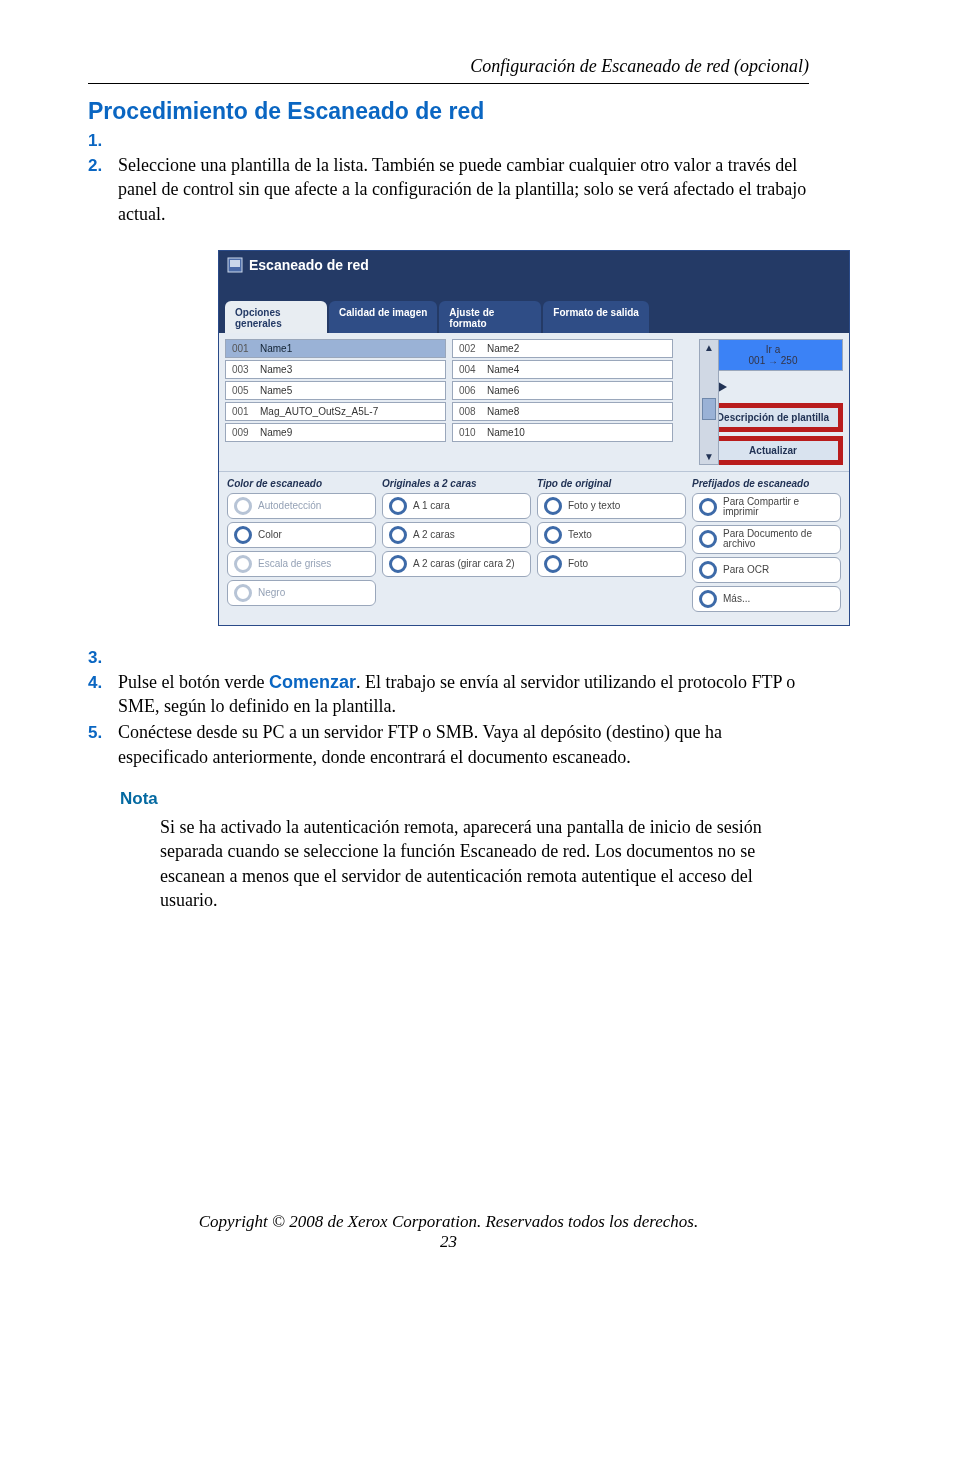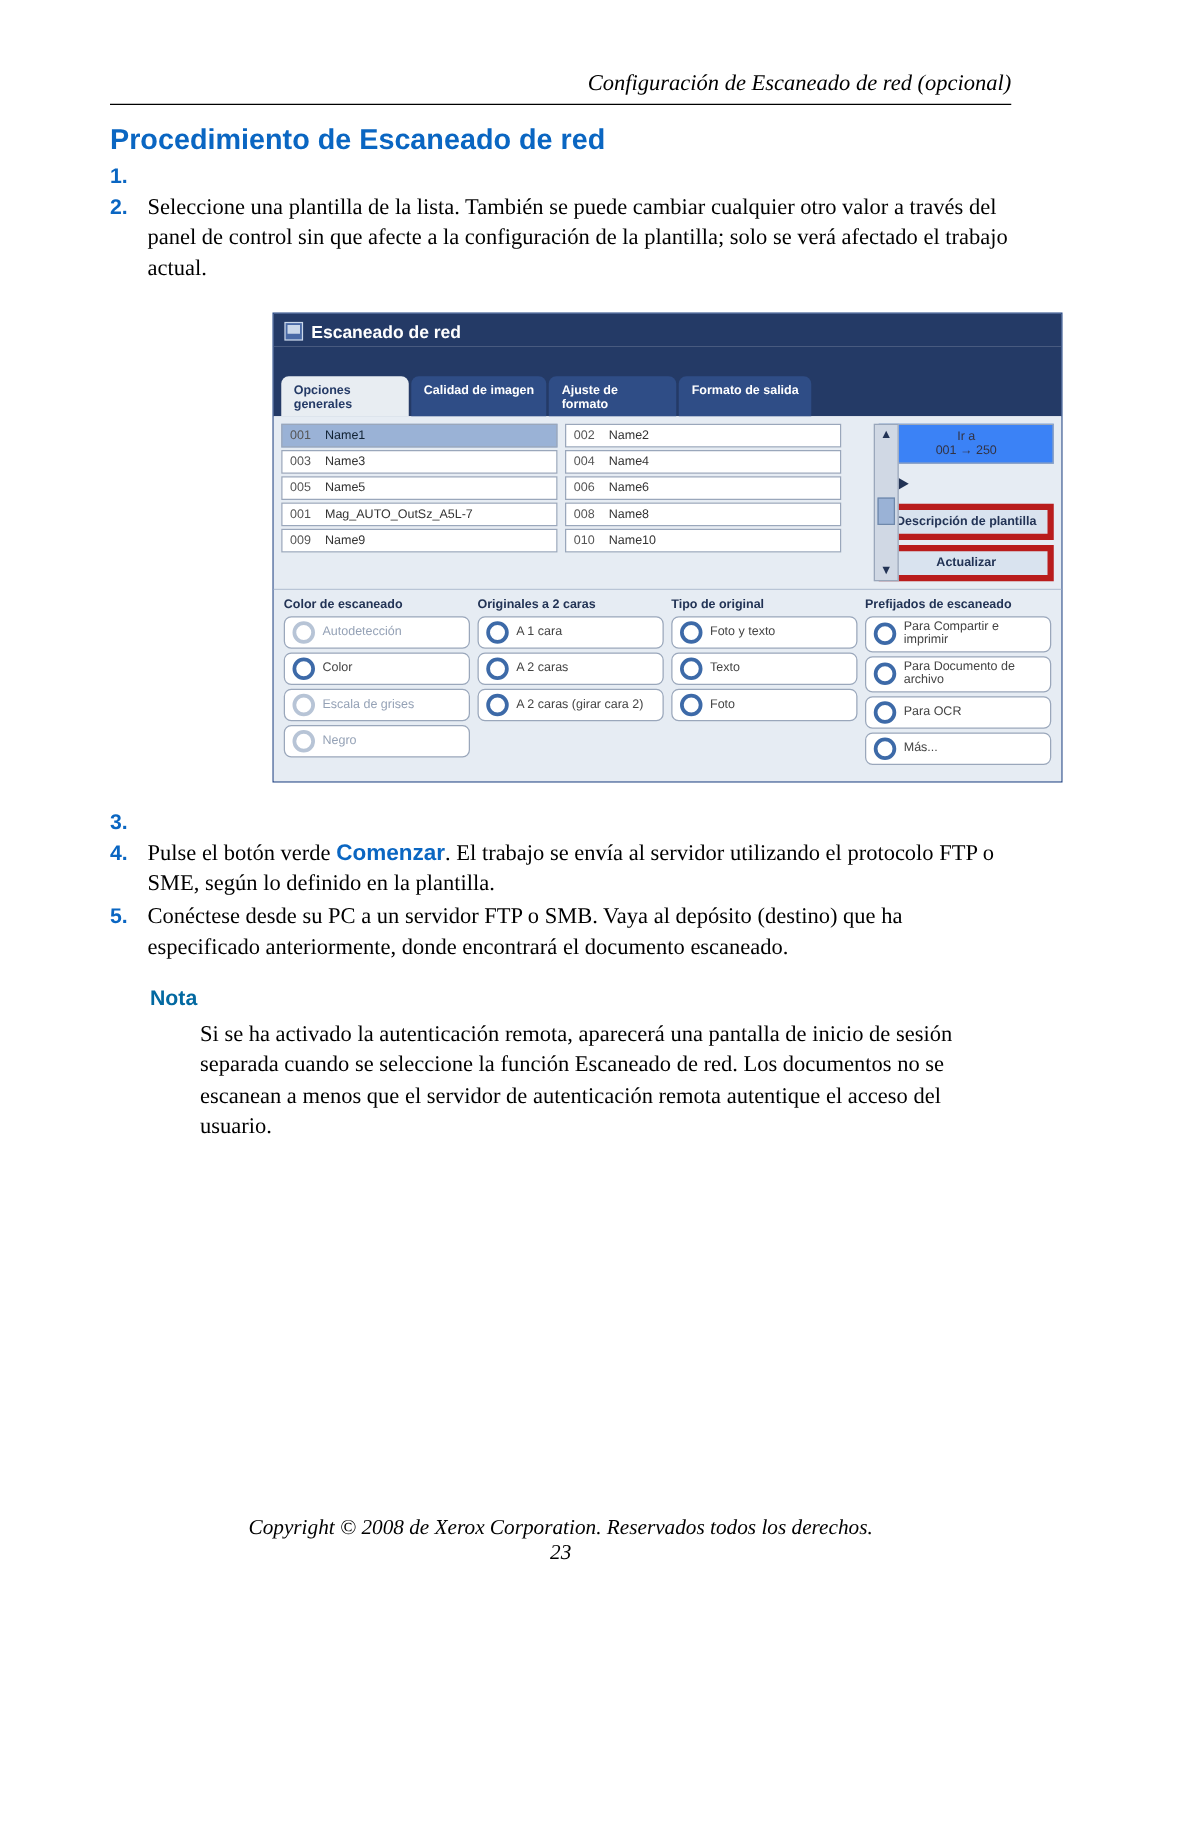--- a/index.html
+++ b/index.html
@@ -167,20 +167,21 @@
     gap: 6px;
     padding: 6px 8px 10px 8px;
     background: #e6ecf3;
     border-top: 1px solid #b9c5d6;
   }
   .fig .opt-col h4 {
     margin: 0 0 4px 0;
     font-size: 10px;
     font-weight: 700;
     color: #223355;
+    font-style: italic;
   }
   .fig .opt-btn {
     display:flex;align-items:center;gap:6px;
     background:#fff;border:1px solid #9aa7bb;border-radius:6px;
     padding:3px 6px;margin:3px 0;font-size:10px;color:#444;
   }
   .fig .opt-btn .ring {
     width:18px;height:18px;border:3px solid #3d6aa8;border-radius:50%;
     box-sizing:border-box;flex:none;background:#fff;
   }

